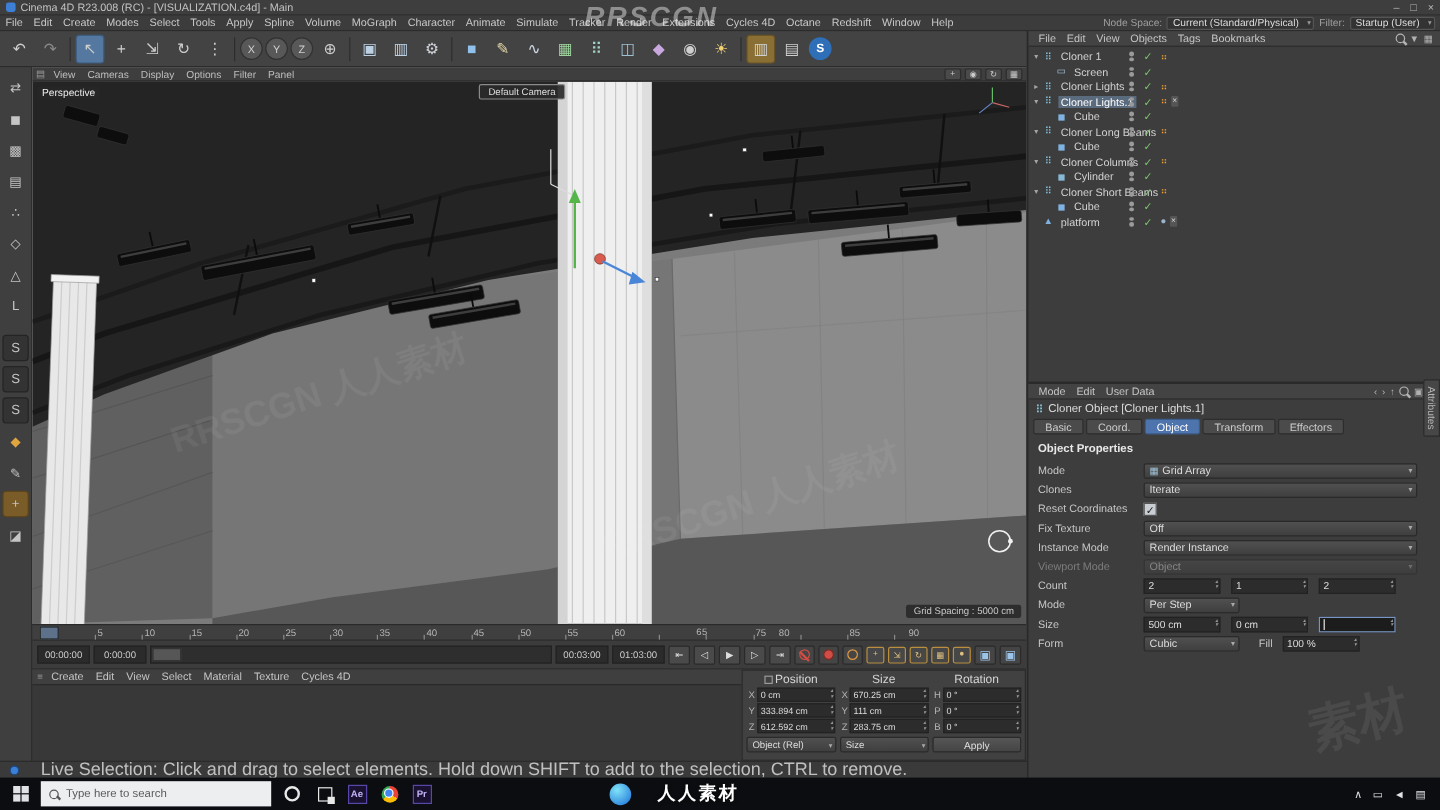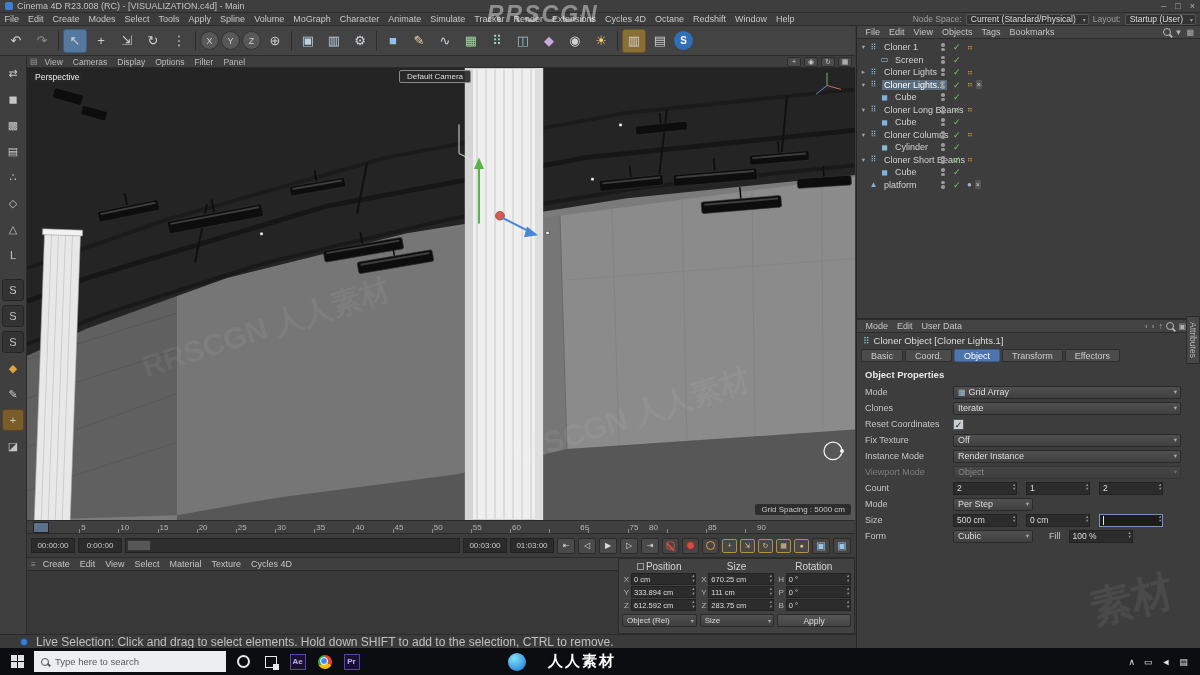--- a/index.html
+++ b/index.html
@@ -105,21 +105,21 @@
   .cfield{flex:1;height:12px;background:#2c2c2c;border:1px solid #222;font-size:7.5px;color:#ddd;display:flex;
           align-items:center;padding:0 9px 0 2px;position:relative;overflow:hidden;white-space:nowrap}
   .spin{position:absolute;right:1px;top:0;display:flex;flex-direction:column;line-height:4.5px;font-size:4.5px;color:#999}
   .coords-bottom{display:flex;gap:3px;margin-top:2px}
   .csel{width:75px;height:13px;background:linear-gradient(#505050,#3f3f3f);border:1px solid #2a2a2a;border-radius:2px;
         font-size:8px;color:#ddd;display:flex;align-items:center;padding:0 26px 0 4px;position:relative;white-space:nowrap}
   .csel:after{content:"▾";position:absolute;right:2px;font-size:6px;color:#aaa}
   .apply{width:75px;height:13px;background:linear-gradient(#565656,#454545);border:1px solid #2a2a2a;border-radius:2px;
          font-size:8.5px;color:#ddd;display:flex;align-items:center;justify-content:center}
   .statusbar{position:absolute;top:634px;left:0;width:856px;height:14px;background:#3a3a3a;border-top:1px solid #2b2b2b;
-             display:flex;align-items:center;gap:8px;padding:0 20px;font-size:12px;color:#c0c0c0}
+             display:flex;align-items:center;gap:18px;padding:0 8px;font-size:15px;color:#c0c0c0}
   .stat-ic{width:8px;height:8px;border-radius:50%;background:#3d7fd4;border:1px solid #1c4a85;flex:0 0 auto}
 
   
   .right-panel{position:absolute;top:26px;left:856px;width:344px;height:622px;background:#3d3d3d;border-left:1px solid #262626}
   .pmenu{height:13px;background:#434343;border-bottom:1px solid #2b2b2b;display:flex;align-items:center;
          font-size:9px;color:#c5c5c5;padding:0 4px}
   .pmenu .mi{padding:0 4.5px}
   .pmenu-right{margin-left:auto;display:flex;gap:4px;align-items:center;color:#b0b0b0;font-size:8px;padding-right:2px}
   .om{position:absolute;top:0;left:0;right:0;height:294px;border-bottom:2px solid #2a2a2a;overflow:hidden}
   .om-tree{padding-top:2px}
@@ -234,21 +234,21 @@
         <div class="menu-item">Extensions</div>
         <div class="menu-item">Cycles 4D</div>
         <div class="menu-item">Octane</div>
         <div class="menu-item">Redshift</div>
         <div class="menu-item">Window</div>
         <div class="menu-item">Help</div>
       </div>
     <div class="menubar-right">
       <span class="mb-label">Node Space:</span>
       <div class="mini-select"><span>Current (Standard/Physical)</span></div>
-      <span class="mb-label">Layout:</span>
+      <span class="mb-label">Filter:</span>
       <div class="mini-select"><span>Startup (User)</span></div>
     </div>
   </div>
 
   <div class="toolbar" id="toolbar">
       <div class="tbtn">
         <span>↶</span>
       </div>
       <div class="tbtn dim">
         <span>↷</span>

